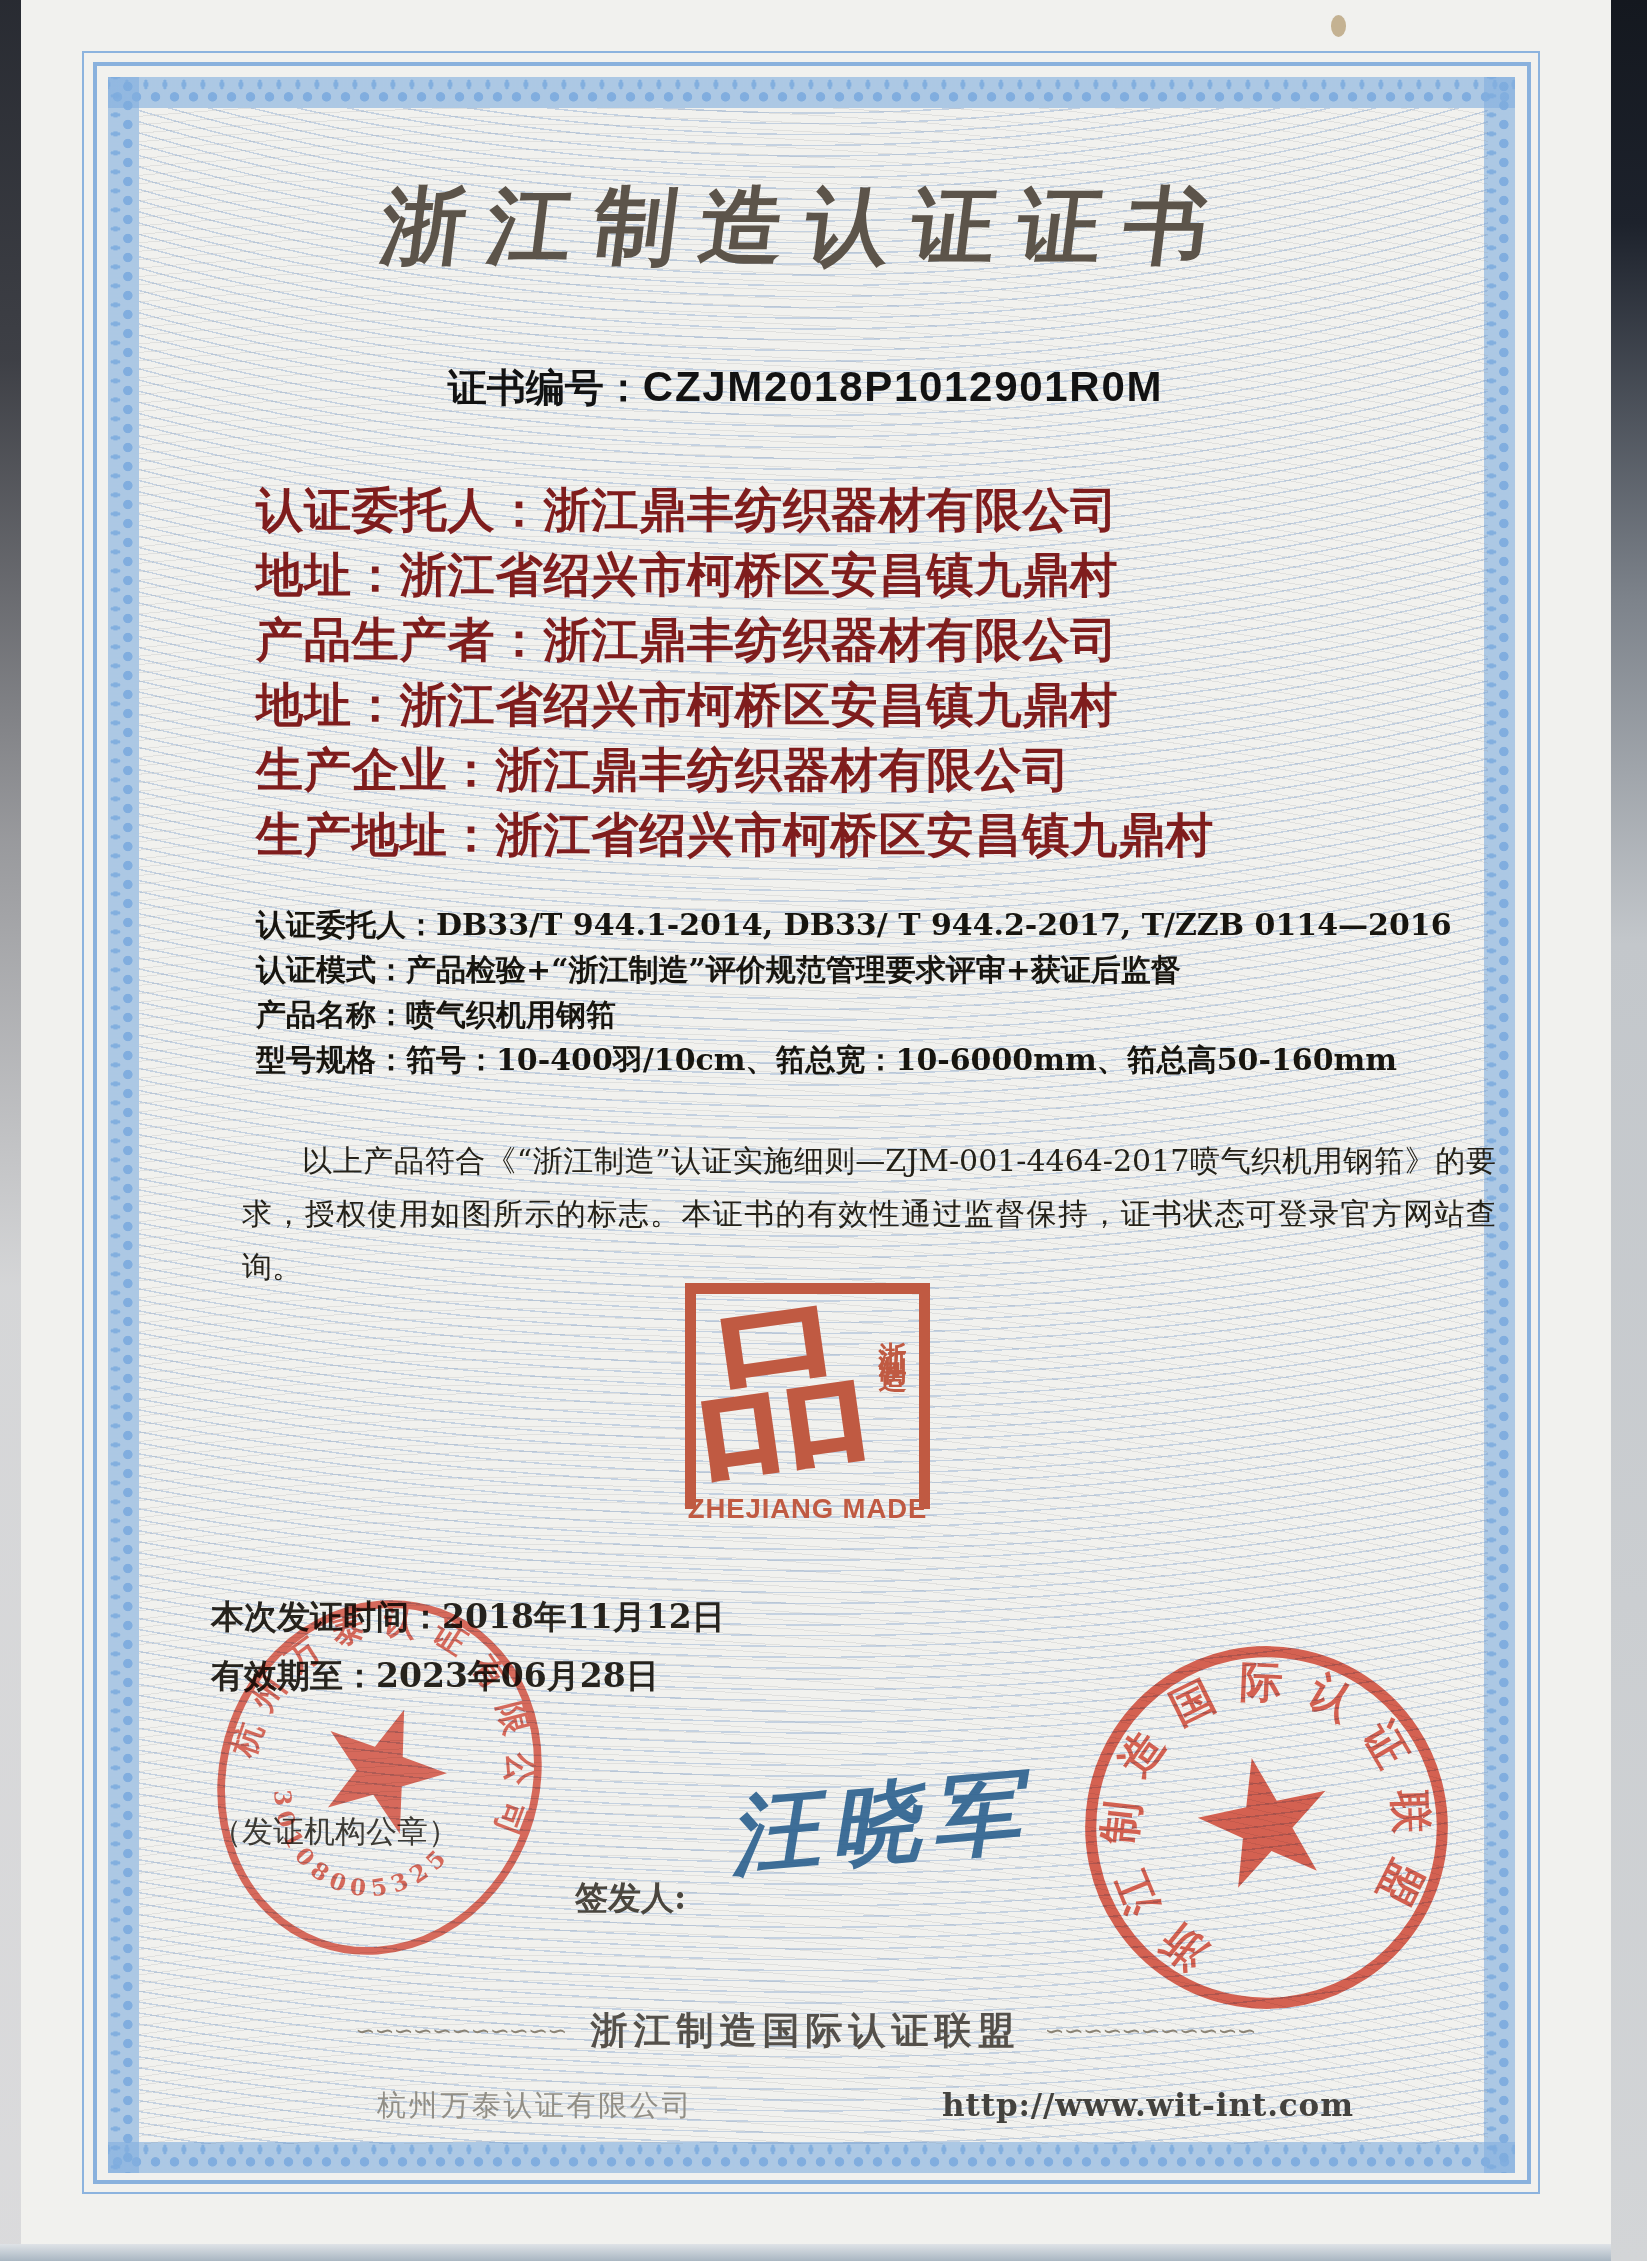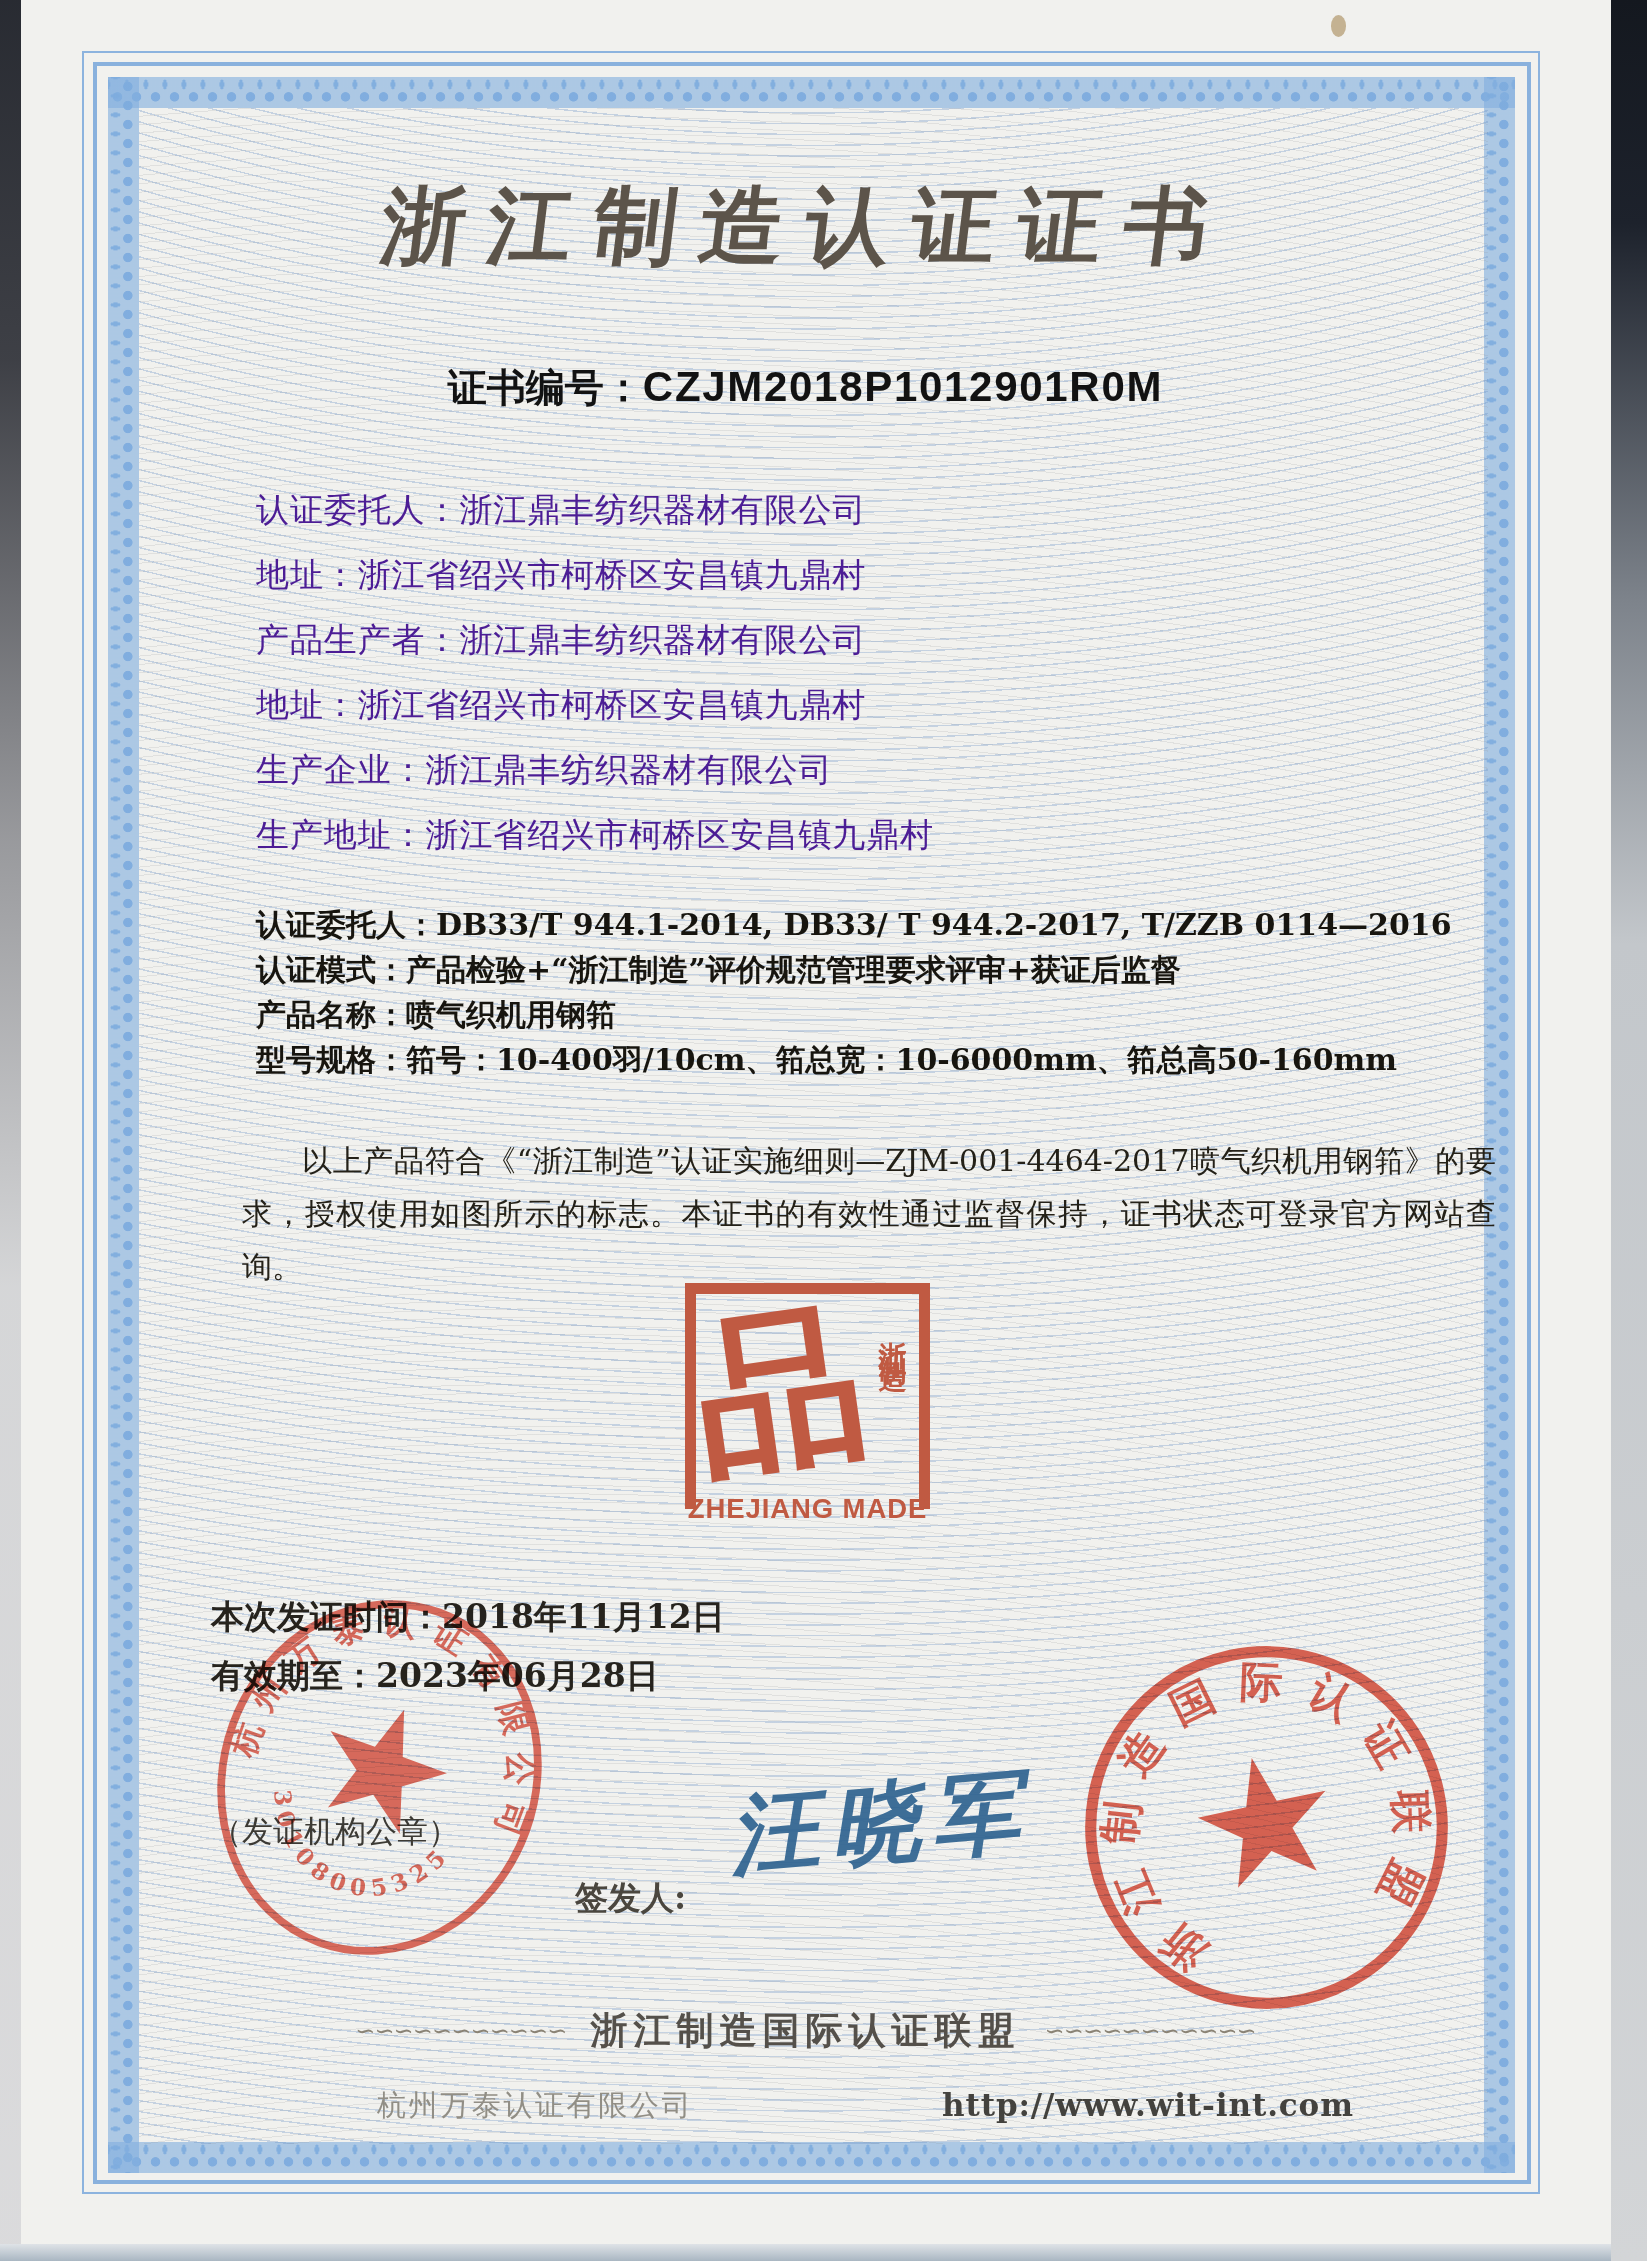--- a/index.html
+++ b/index.html
@@ -41,21 +41,21 @@
     background:
       repeating-radial-gradient(circle at 50% -2230px, rgba(110,148,198,0) 0 9.4px, rgba(110,148,198,.34) 9.4px 10.8px),
       repeating-radial-gradient(circle at 30% 4804px, rgba(145,148,152,0) 0 7.4px, rgba(145,148,152,.18) 7.4px 8.4px);}
   
   .title-row{left:0;top:170px;width:1611px;text-align:center;}
   .title-row span{display:inline-block;font-size:84px;font-weight:700;color:#5c544a;
     letter-spacing:22px;transform:skewX(-7deg);}
   .certno{left:0;top:350px;width:1611px;text-align:center;font-size:39px;font-weight:700;color:#121212;white-space:nowrap;margin-top:11px;}
   .certno .num{font-family:"Liberation Sans",sans-serif;font-size:42px;letter-spacing:1.7px;}
   .fields{left:256px;top:477px;}
-  .fields .trow{height:65px;line-height:65px;font-size:33px;font-weight:400;color:#4c1d95;letter-spacing:0.9px;white-space:nowrap;}
+  .fields .trow{height:65px;line-height:65px;font-size:47px;font-weight:700;color:#7f1d1d;letter-spacing:0.9px;white-space:nowrap;}
   .specs{left:256px;top:902px;}
   .specs .trow{height:45px;line-height:45px;font-size:30px;font-weight:700;color:#17150f;white-space:nowrap;}
   .statement{left:242px;top:1134px;width:1254px;font-size:30px;line-height:53px;color:#242118;
     text-align:justify;text-indent:2em;}
   
   .logo{left:685px;top:1283px;width:245px;height:261px;}
   .logo-frame{left:0;top:0;width:245px;height:226px;border:11px solid #c05a42;border-bottom:none;}
   .logo-mark{left:3.4px;top:3.4px;width:182px;text-align:center;font-size:170px;line-height:206px;
     font-weight:700;color:#c05a42;transform:rotate(-8deg);}
   .logo-side{right:19px;top:36px;writing-mode:vertical-rl;font-size:28px;font-weight:700;color:#c05a42;

